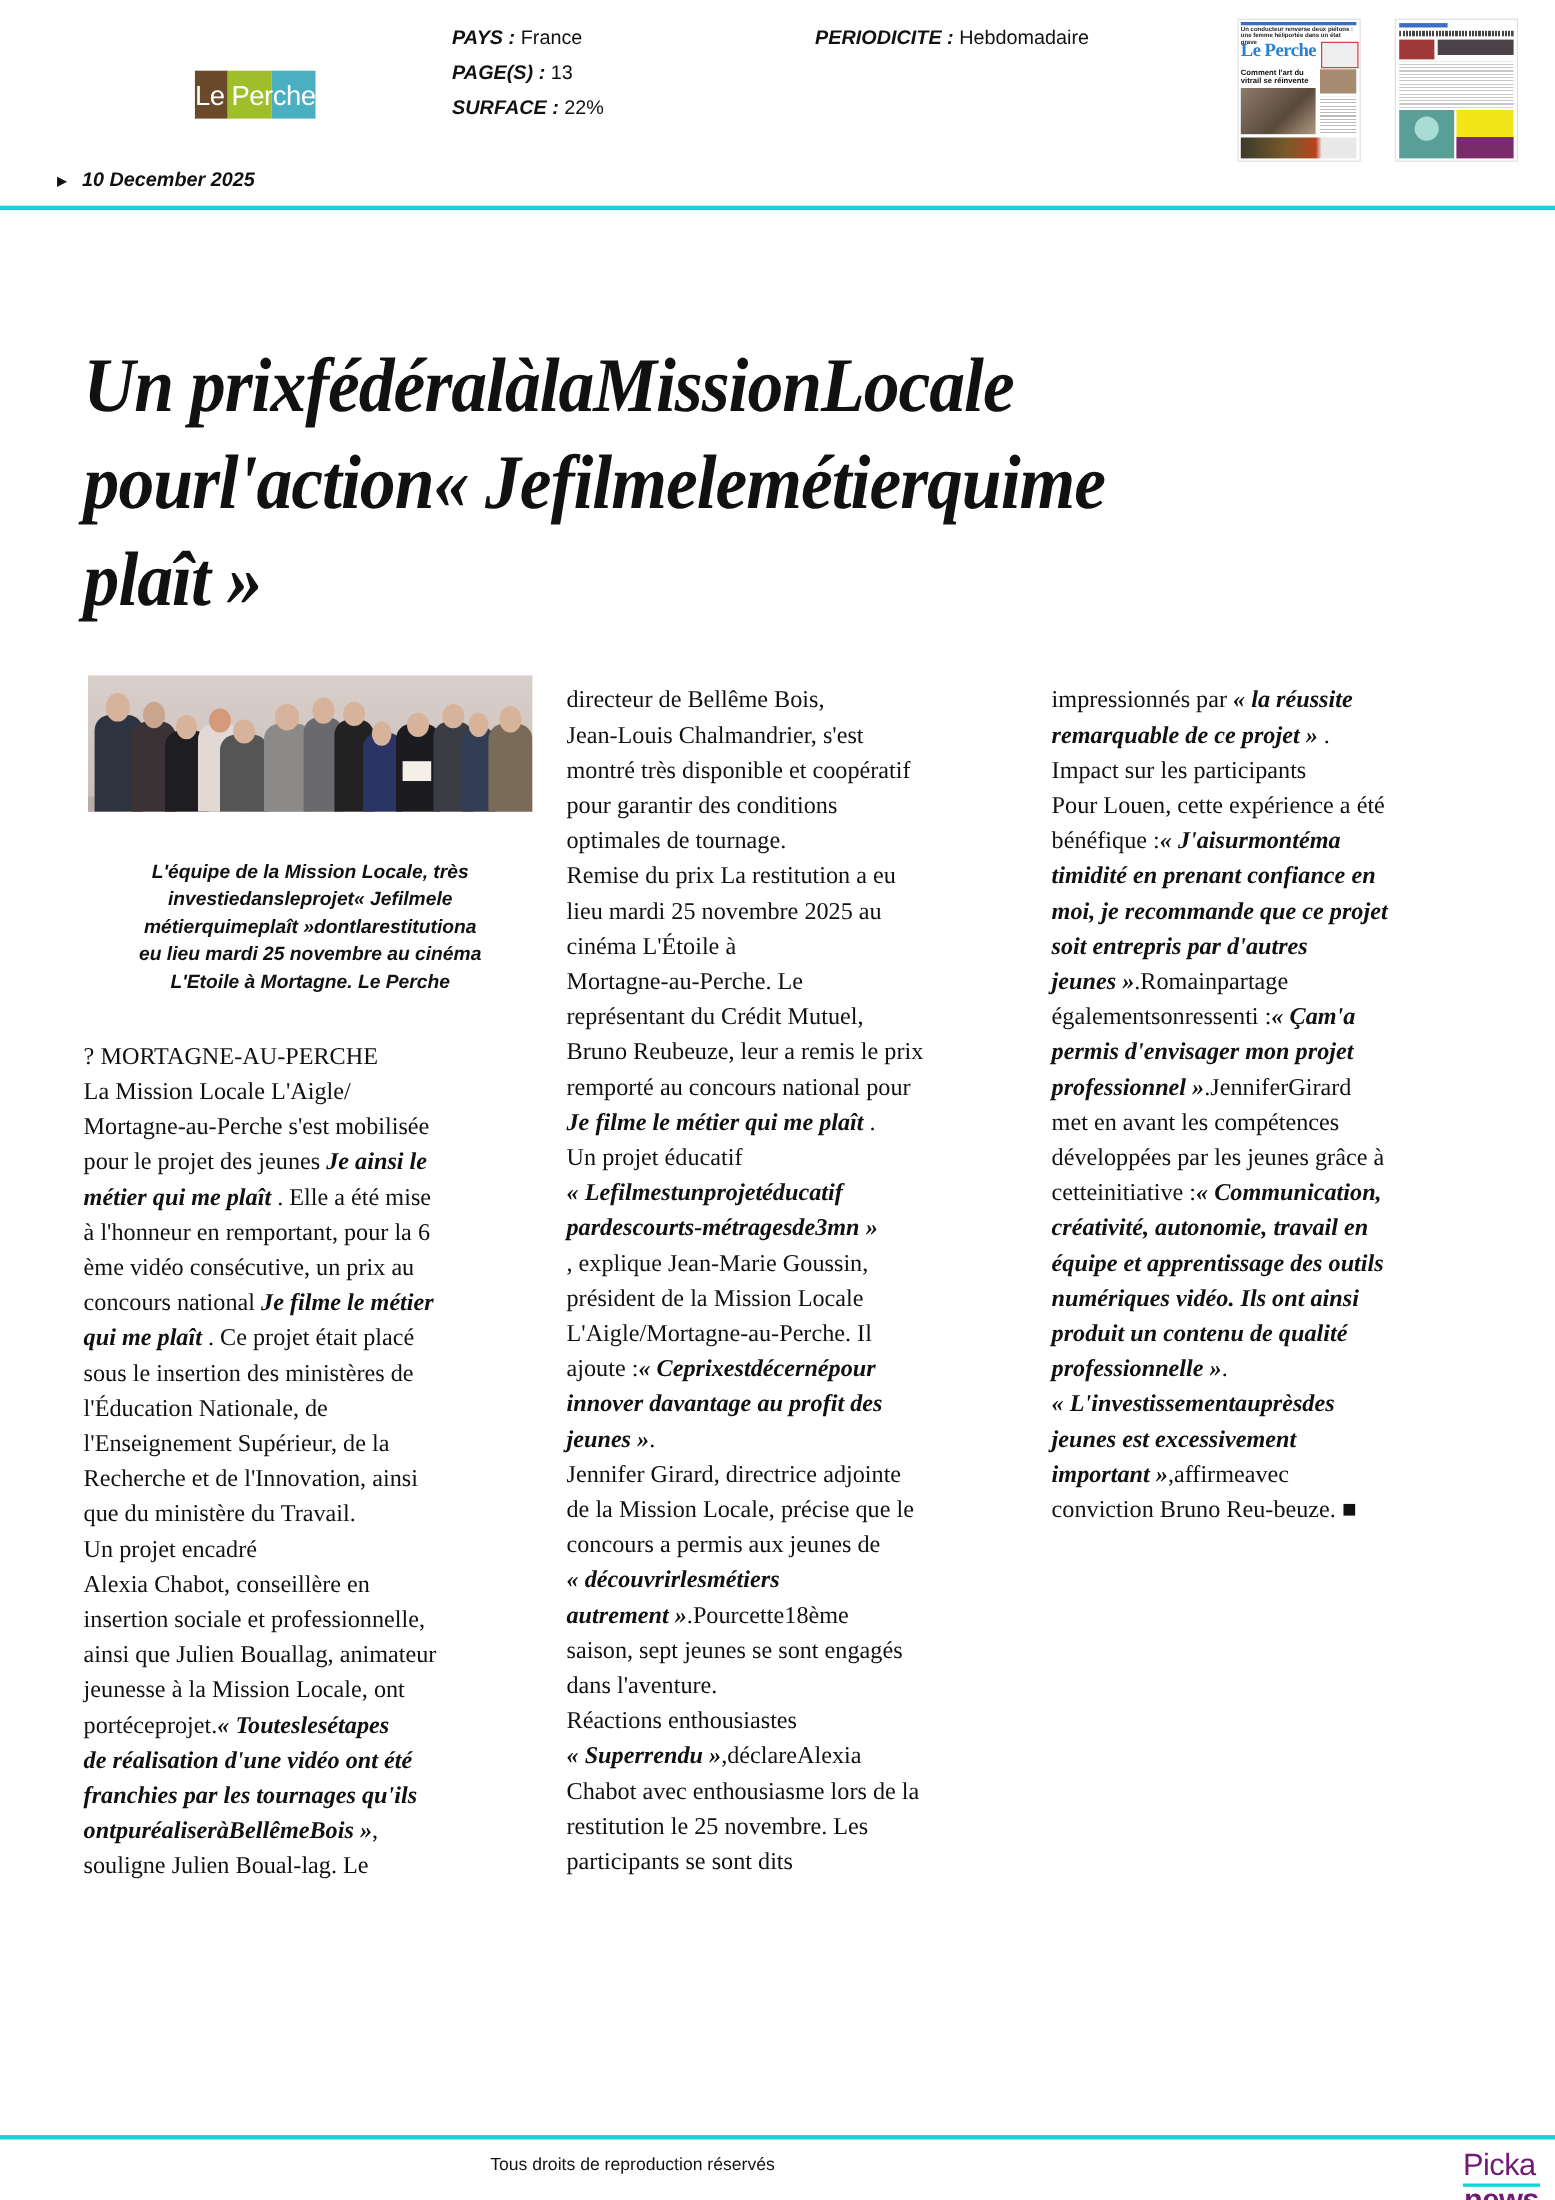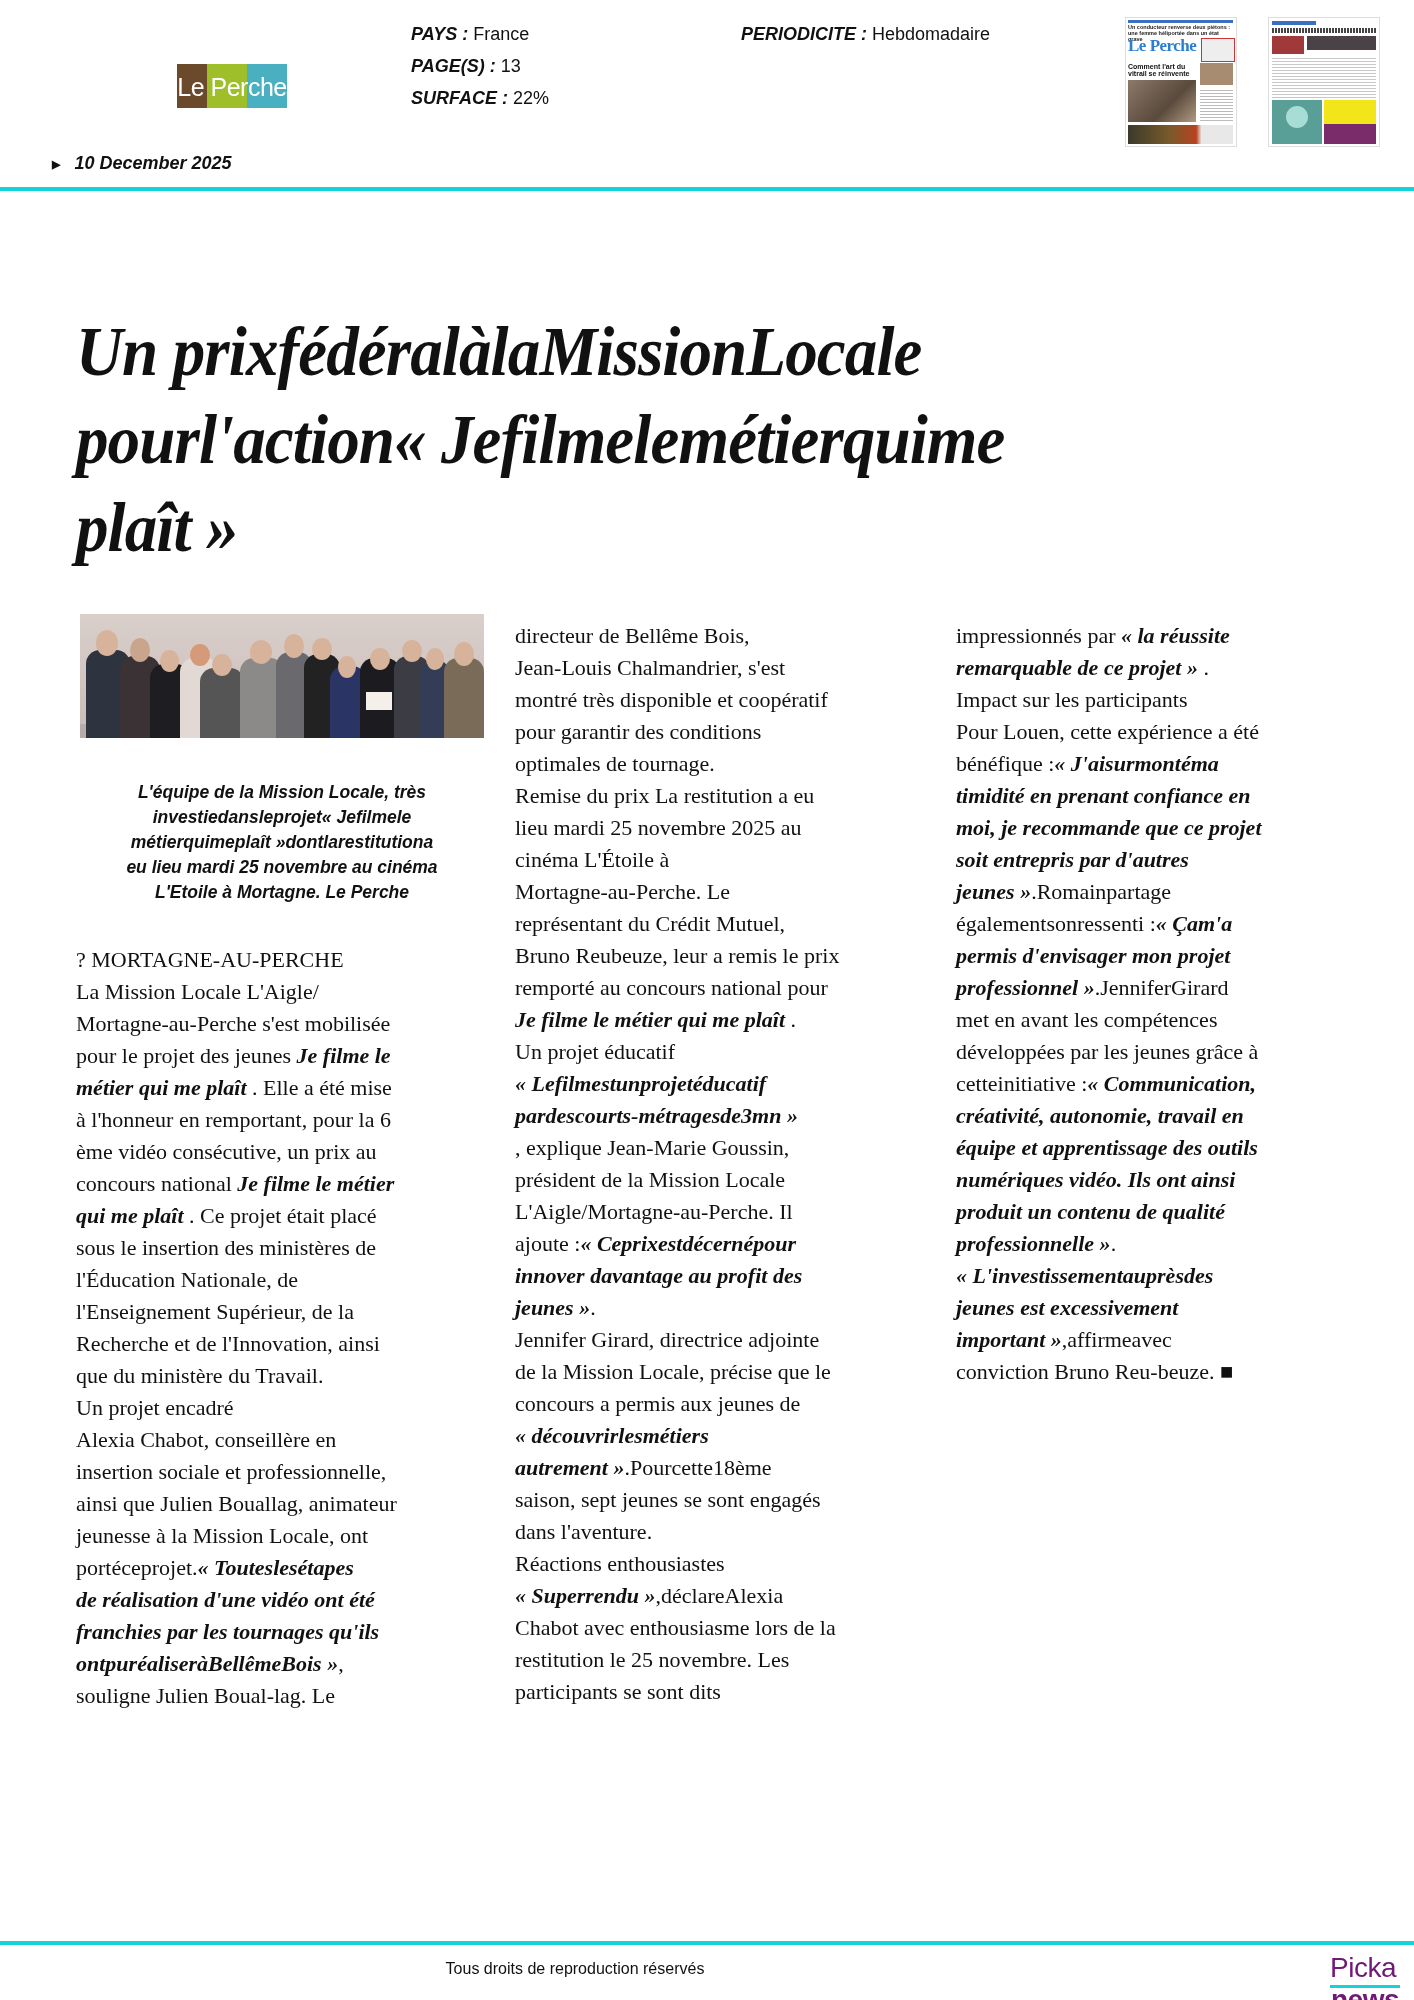--- a/index.html
+++ b/index.html
@@ -128,21 +128,21 @@
   <div>investiedansleprojet« Jefilmele</div>
   <div>métierquimeplaît »dontlarestitutiona</div>
   <div>eu lieu mardi 25 novembre au cinéma</div>
   <div>L'Etoile à Mortagne. Le Perche</div>
 </div>
 
 <div class="abs col col1">
     <span class="l"><span>? MORTAGNE-AU-PERCHE</span></span>
     <span class="l"><span>La Mission Locale L'Aigle/</span></span>
     <span class="l"><span>Mortagne-au-Perche s'est mobilisée</span></span>
-    <span class="l"><span>pour le projet des jeunes </span><b>Je filme le</b></span>
+    <span class="l"><span>pour le projet des jeunes </span><b>Je ainsi le</b></span>
     <span class="l"><b>métier qui me plaît</b><span> . Elle a été mise</span></span>
     <span class="l"><span>à l'honneur en remportant, pour la 6</span></span>
     <span class="l"><span>ème vidéo consécutive, un prix au</span></span>
     <span class="l"><span>concours national </span><b>Je filme le métier</b></span>
     <span class="l"><b>qui me plaît</b><span> . Ce projet était placé</span></span>
     <span class="l"><span>sous le insertion des ministères de</span></span>
     <span class="l"><span>l'Éducation Nationale, de</span></span>
     <span class="l"><span>l'Enseignement Supérieur, de la</span></span>
     <span class="l"><span>Recherche et de l'Innovation, ainsi</span></span>
     <span class="l"><span>que du ministère du Travail.</span></span>

